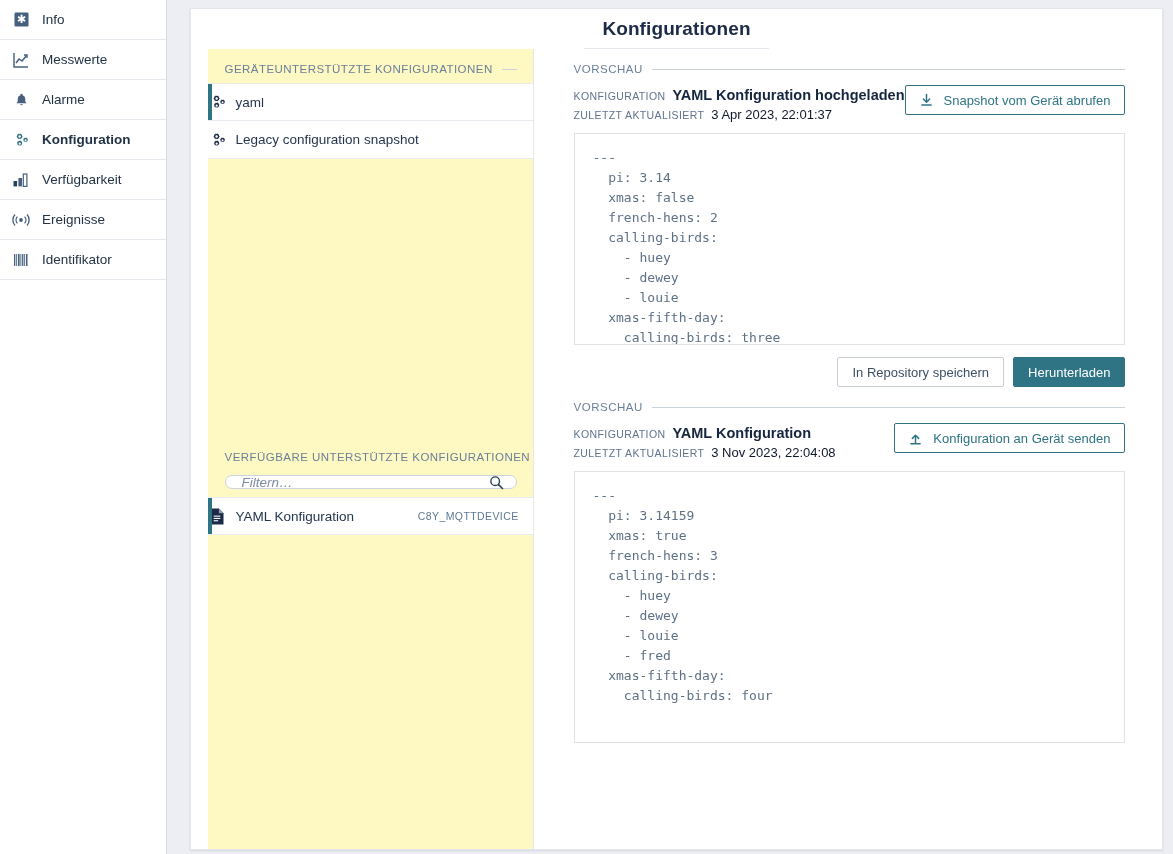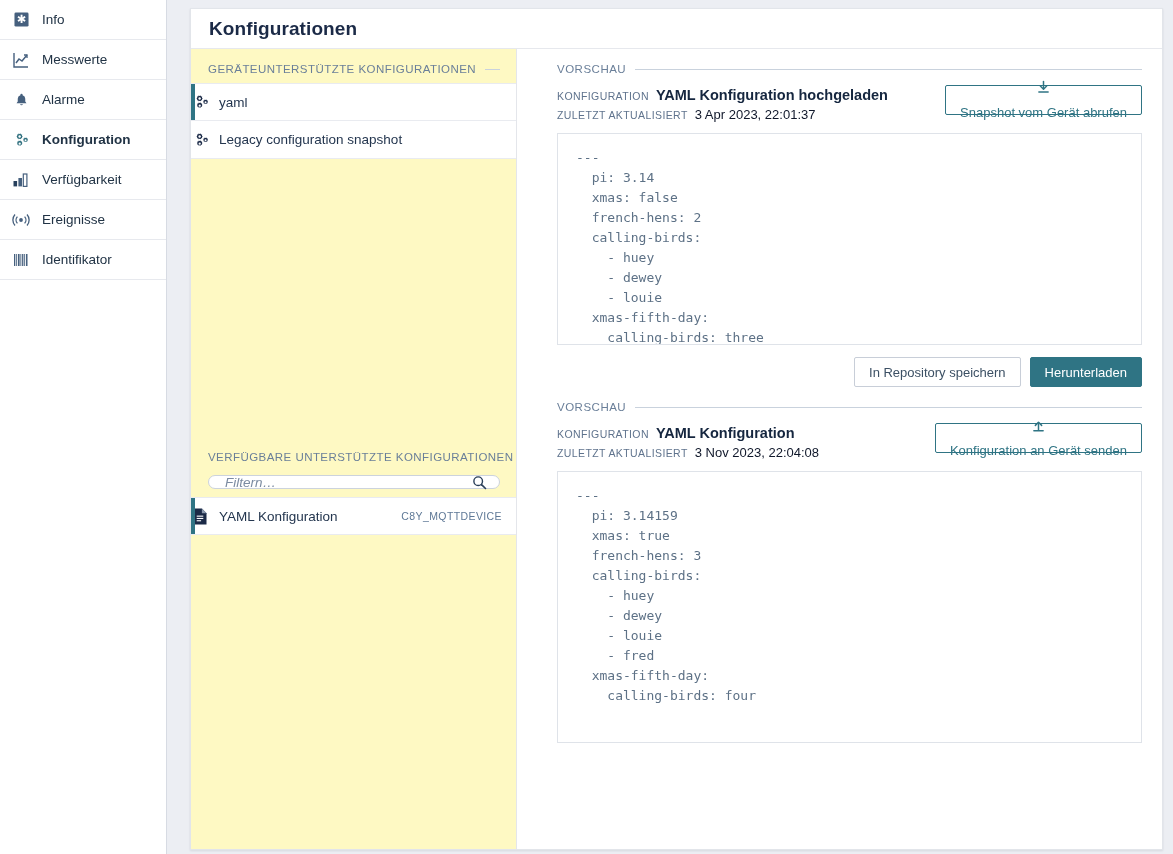--- a/index.html
+++ b/index.html
@@ -71,20 +71,21 @@
   }
   .card {
     background: #ffffff;
     border: 1px solid #e2e5ea;
     box-shadow: 0 1px 2px rgba(20,30,50,0.10);
     height: 842px;
     box-sizing: border-box;
     display: flex;
     flex-direction: column;
     overflow: hidden;
+    align-items: center;
   }
   .card-header {
     height: 40px;
     min-height: 40px;
     display: flex;
     align-items: center;
     padding: 0 18px;
     border-bottom: 1px solid #e6e8ed;
     box-sizing: border-box;
   }
@@ -245,21 +246,20 @@
     border-radius: 2px;
     padding: 0 14px;
     height: 30px;
     display: inline-flex;
     align-items: center;
     justify-content: center;
     gap: 11px;
     cursor: pointer;
     box-sizing: border-box;
     white-space: nowrap;
-    flex-direction: column;
   }
   .btn-outline {
     background: #ffffff;
     border: 1px solid #2f7484;
     color: #2f7484;
   }
   .btn-plain {
     background: #ffffff;
     border: 1px solid #c8ced8;
     color: #3c5064;

